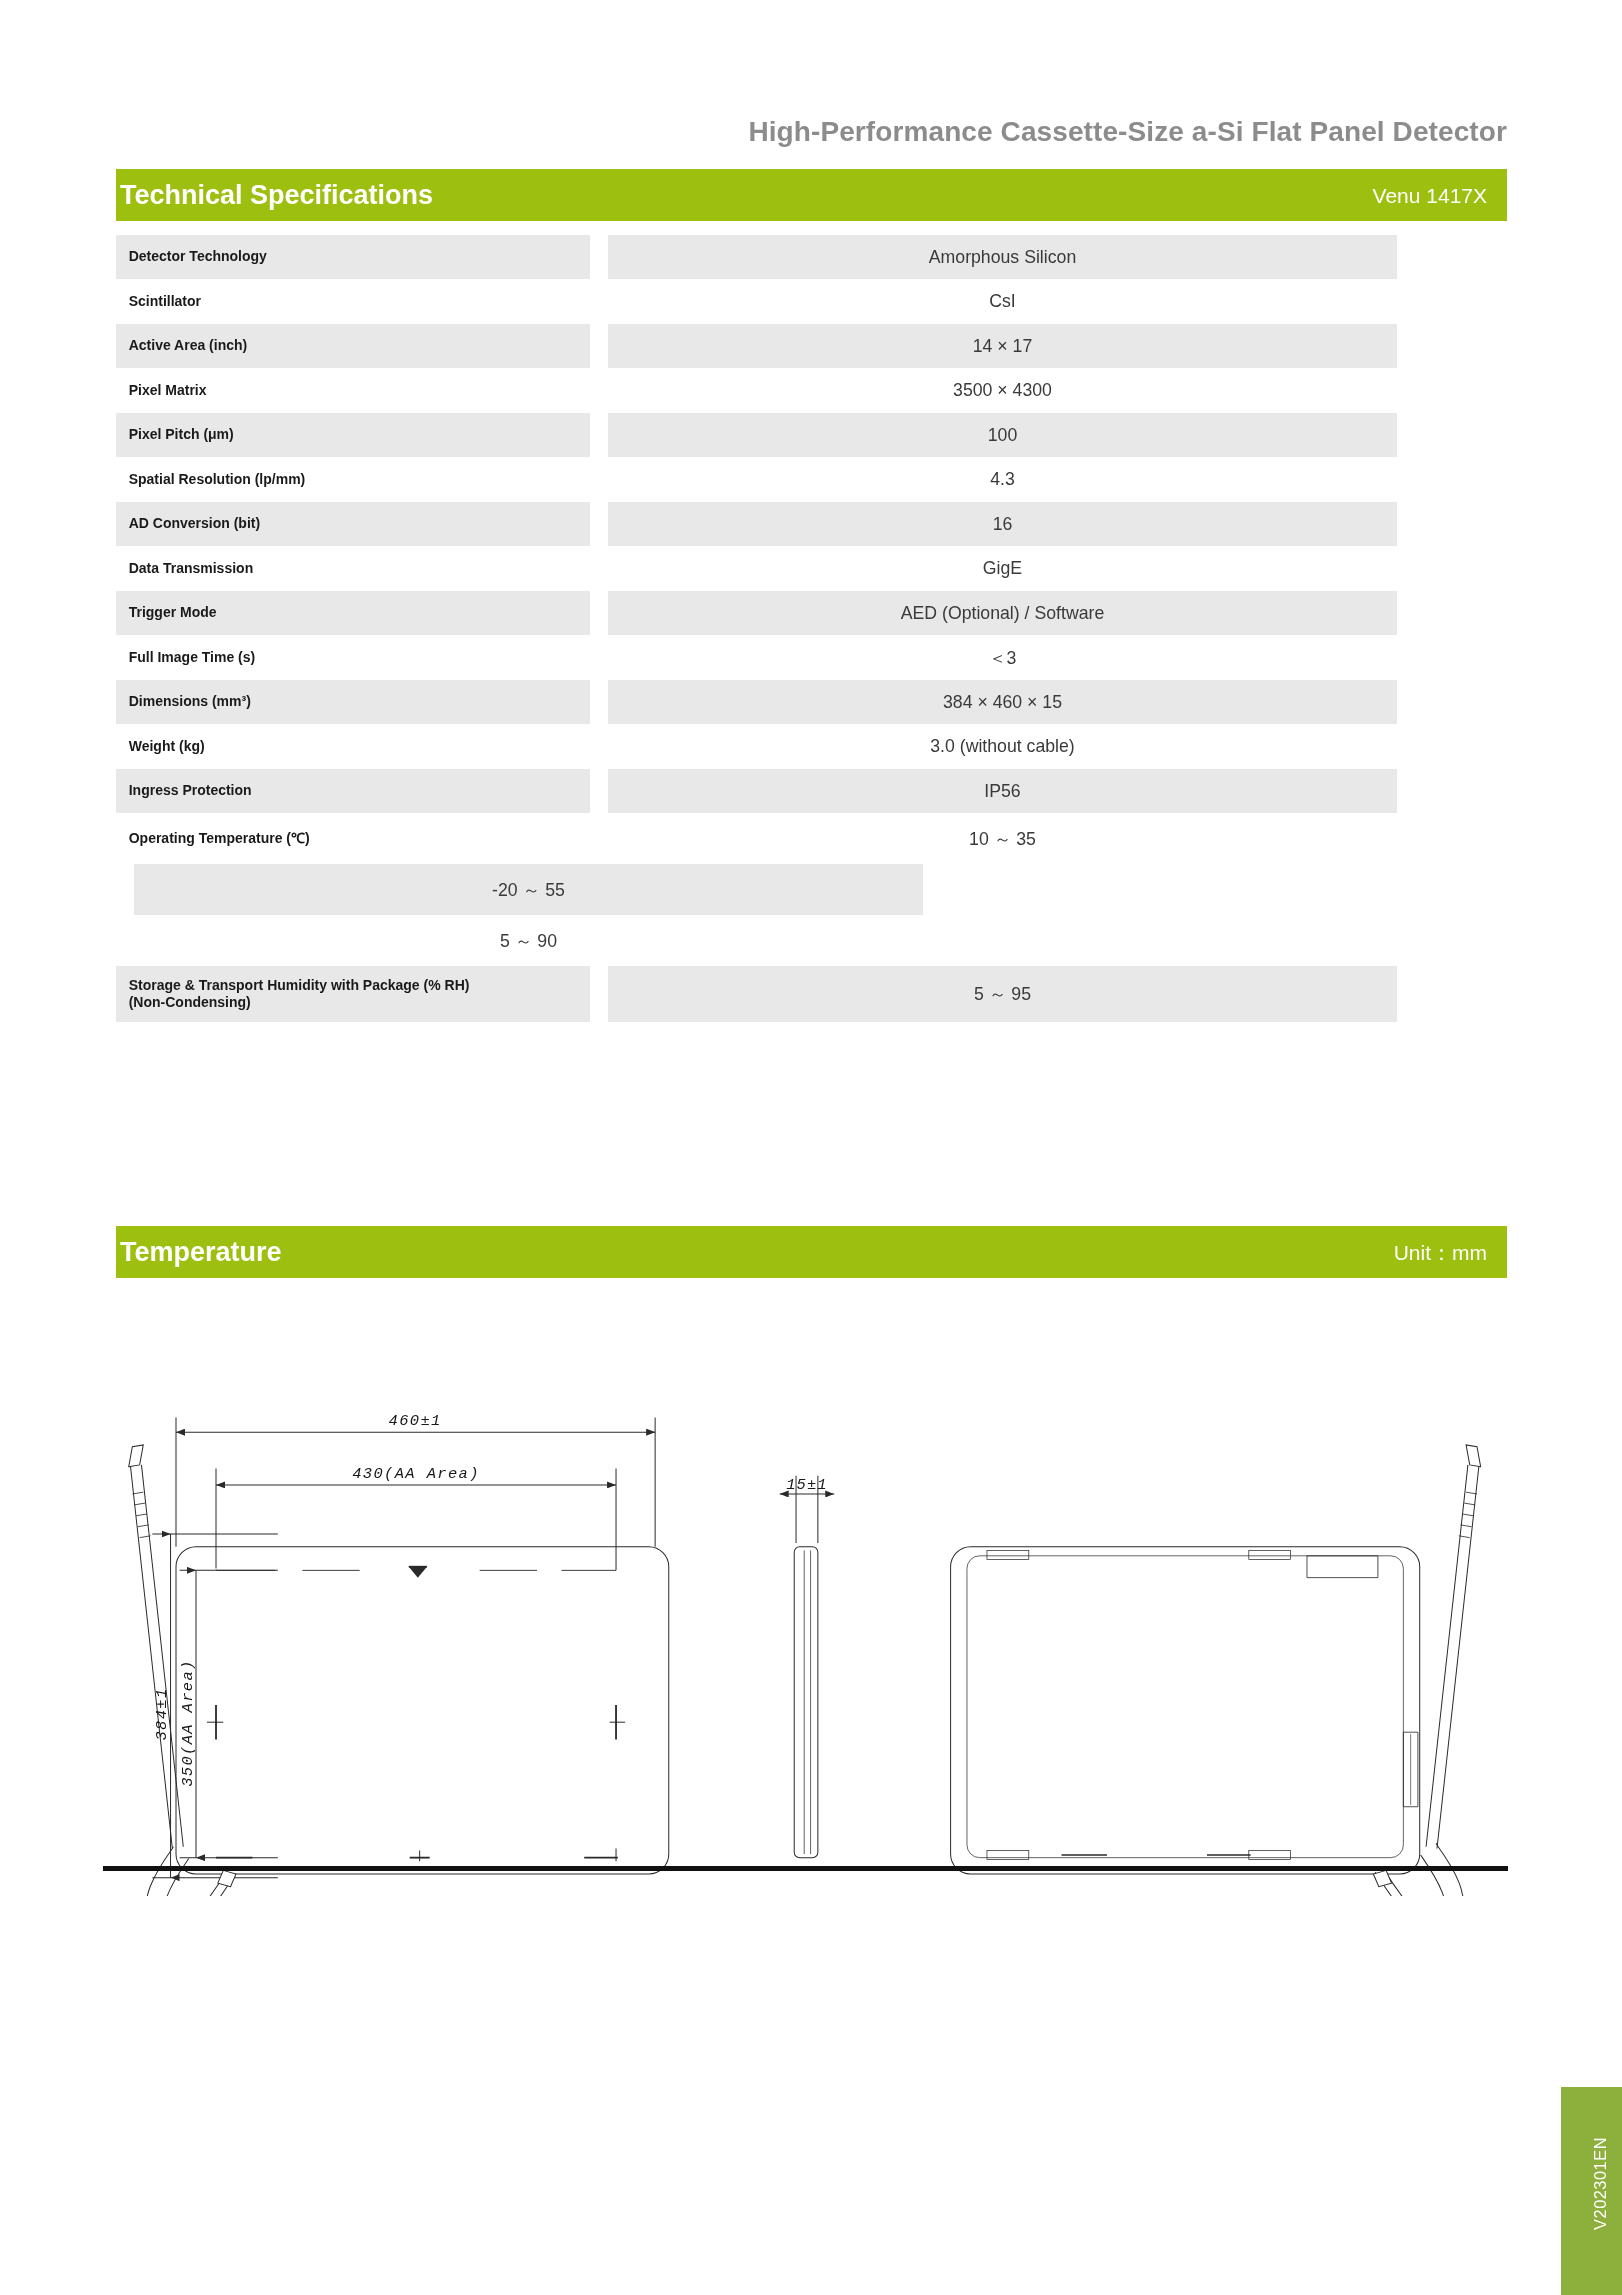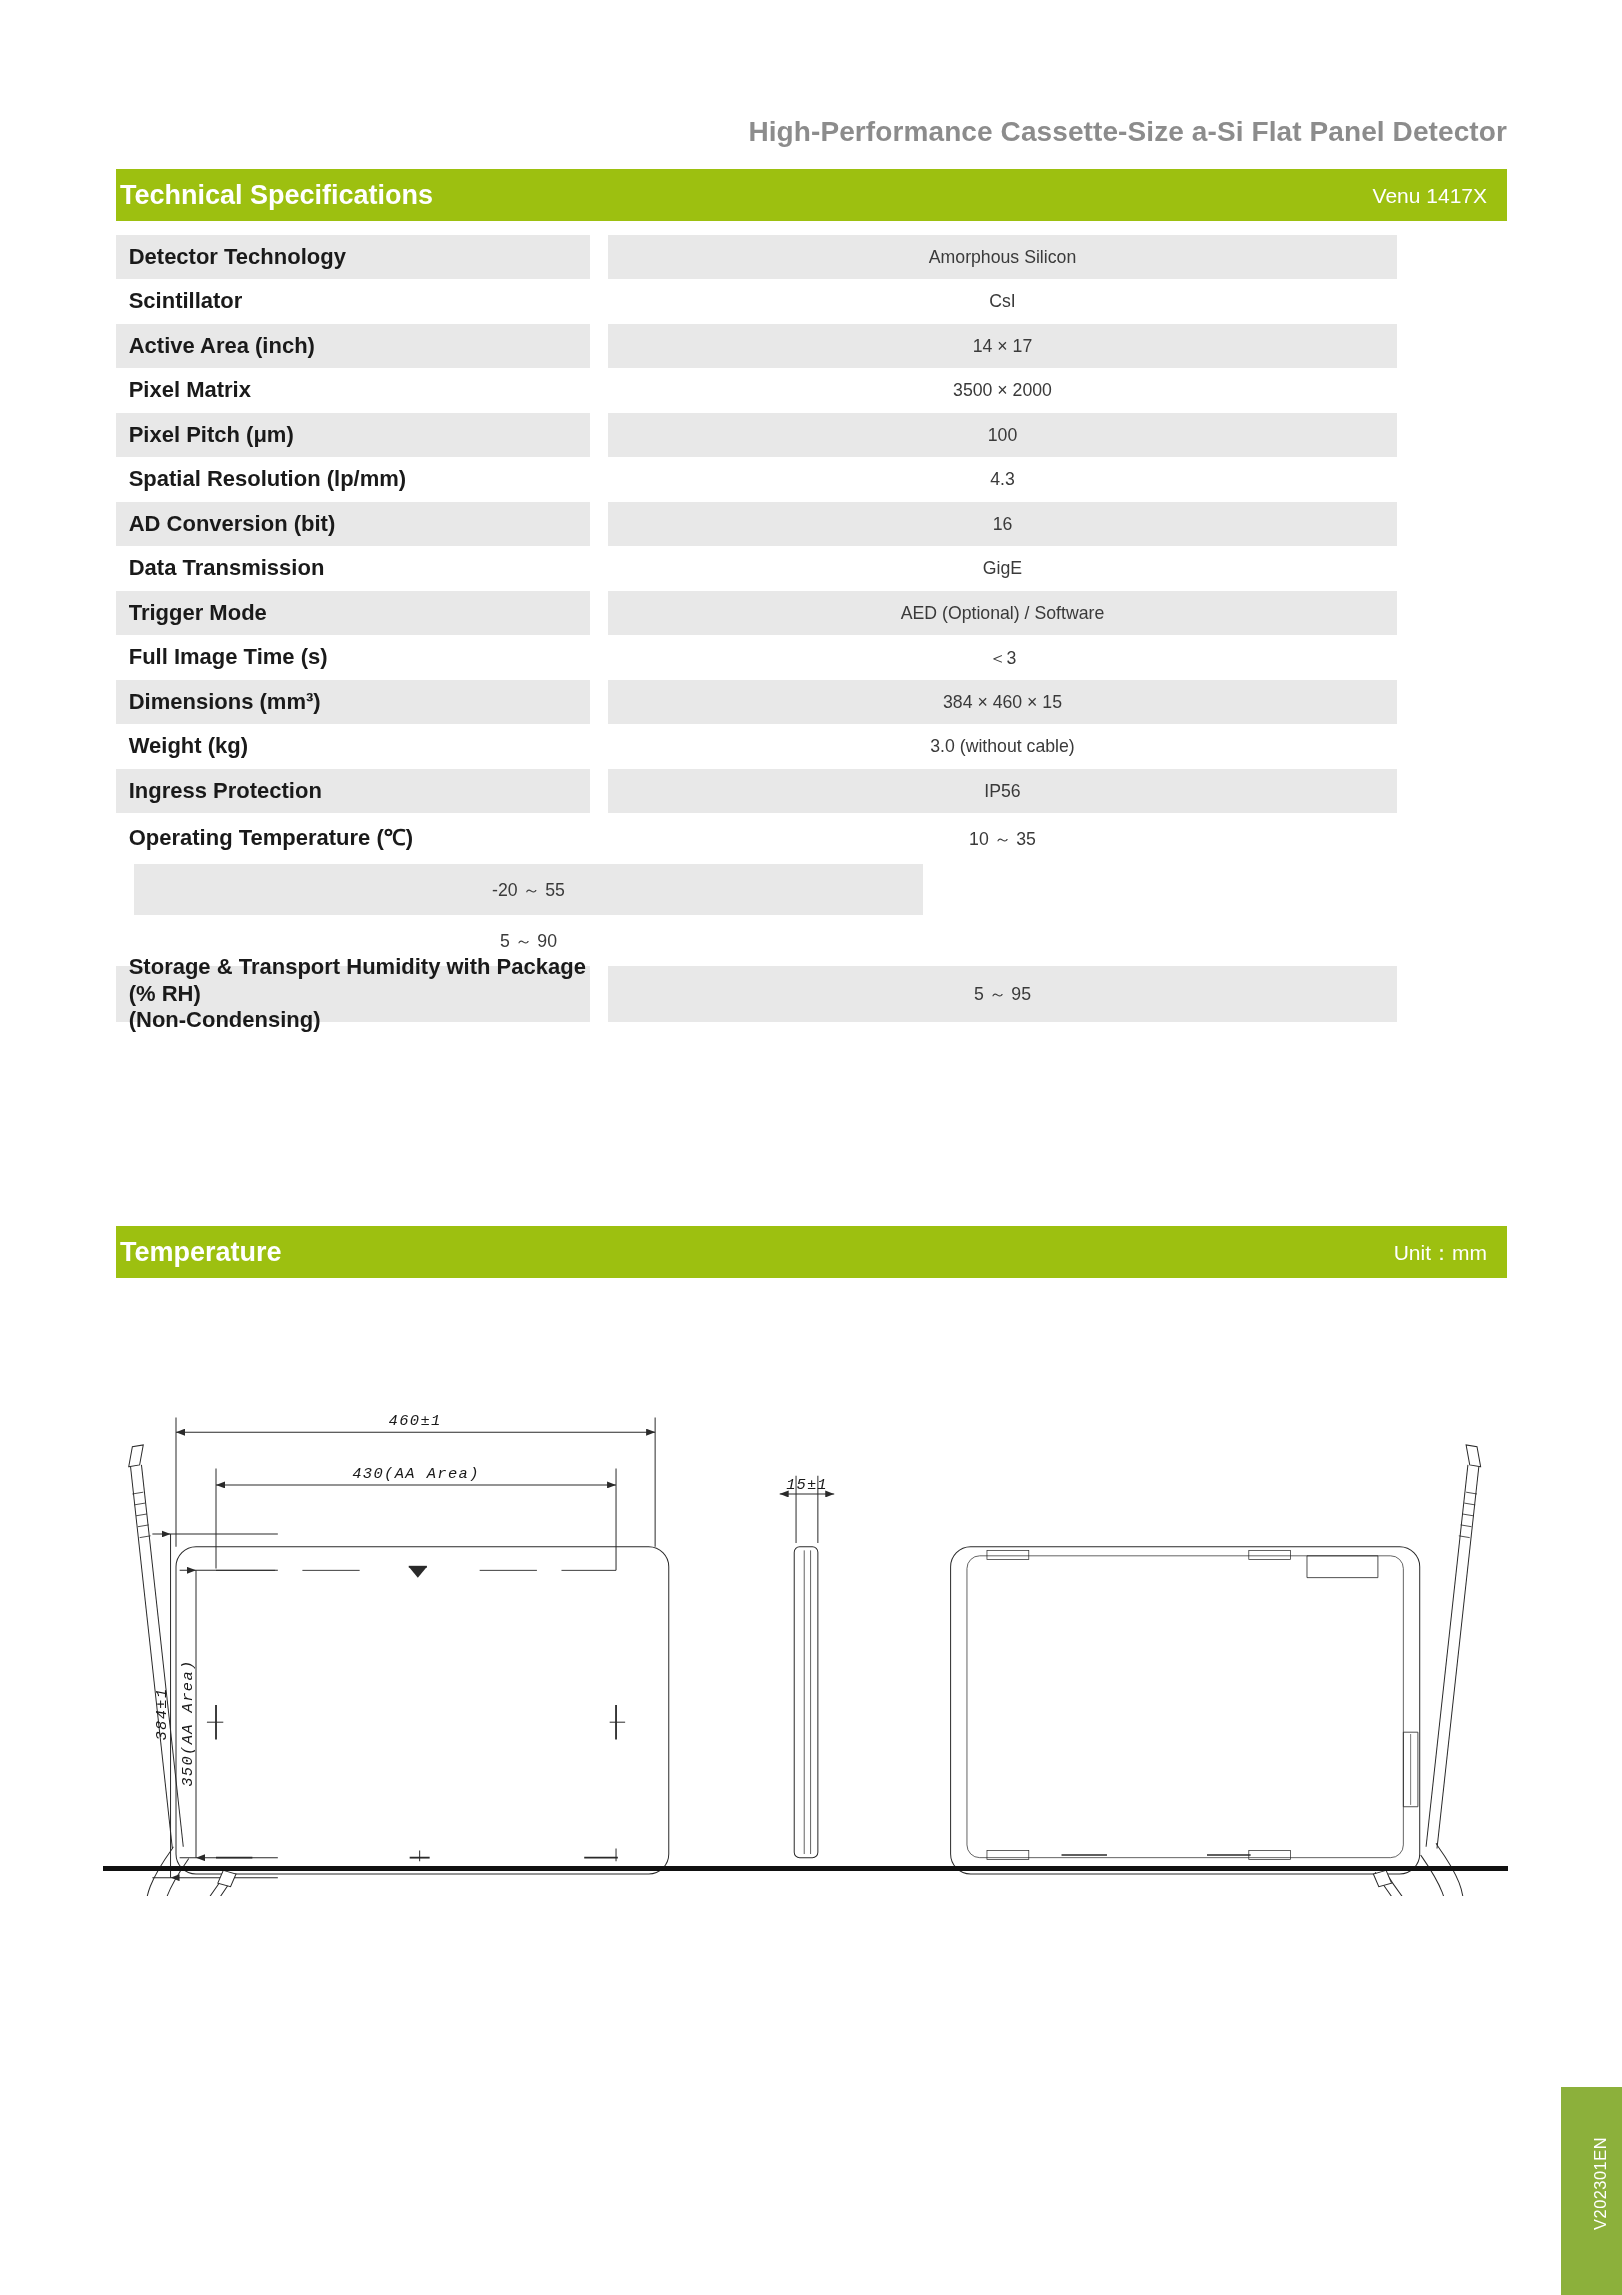--- a/index.html
+++ b/index.html
@@ -71,21 +71,21 @@
   }
   .spec-label,
   .spec-value {
     box-sizing: border-box;
     display: flex;
     align-items: center;
   }
   .spec-label {
     width: 474px;
     padding: 0 0 0 12.7px;
-    font-size: 22px;
+    font-size: 14px;
     font-weight: bold;
     color: #1a1a1a;
     line-height: 1.22;
   }
   .spec-value {
     width: 789px;
     margin-left: 18px;
     justify-content: center;
     text-align: center;
     font-size: 17.7px;
@@ -166,21 +166,21 @@
     <div class="spec-row h2">
       <div class="spec-label">Scintillator</div>
       <div class="spec-value">CsI</div>
     </div>
     <div class="spec-row h1 shaded">
       <div class="spec-label">Active Area (inch)</div>
       <div class="spec-value">14 × 17</div>
     </div>
     <div class="spec-row h2">
       <div class="spec-label">Pixel Matrix</div>
-      <div class="spec-value">3500 × 2000</div>
+      <div class="spec-value">3500 × 4300</div>
     </div>
     <div class="spec-row h1 shaded">
       <div class="spec-label">Pixel Pitch (μm)</div>
       <div class="spec-value">100</div>
     </div>
     <div class="spec-row h2">
       <div class="spec-label">Spatial Resolution (lp/mm)</div>
       <div class="spec-value">4.3</div>
     </div>
     <div class="spec-row h1 shaded">

